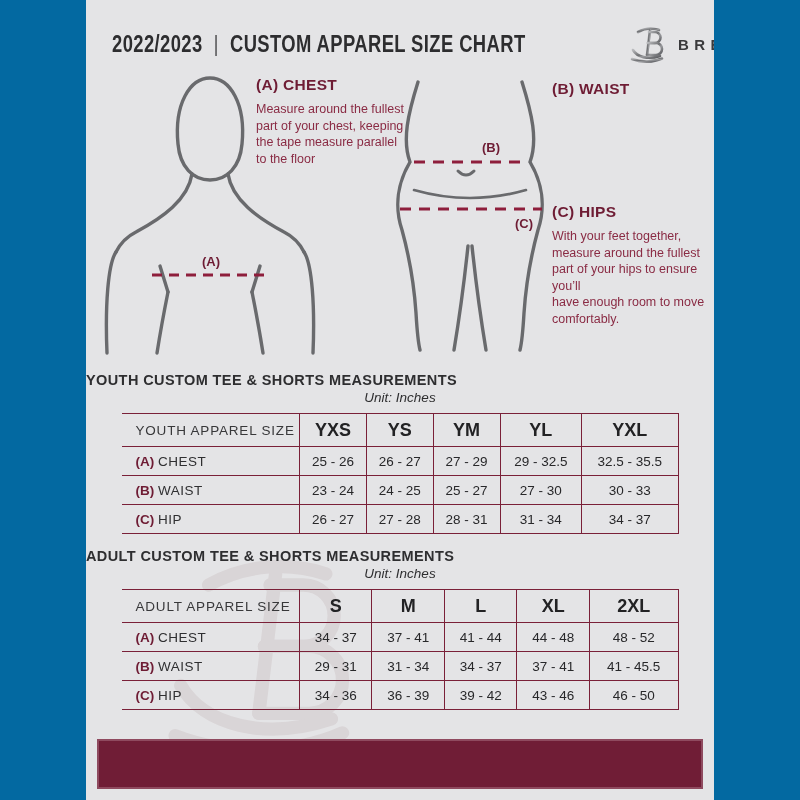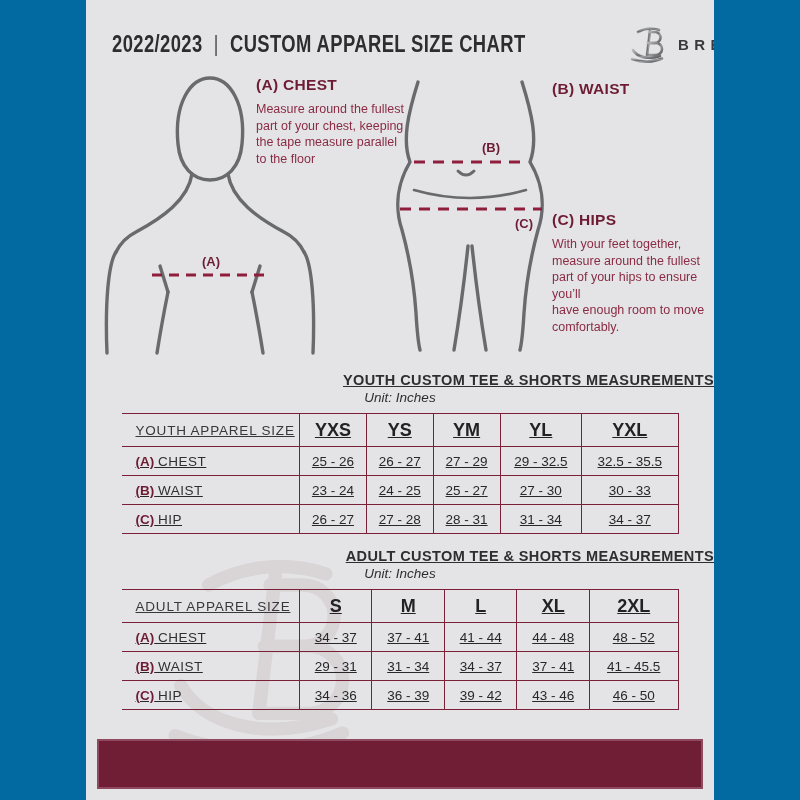--- a/index.html
+++ b/index.html
@@ -18,31 +18,31 @@
   .logo-svg{display:block;}
 
   
   .diagram{position:relative;height:292px;margin-top:6px;}
   .fig{position:absolute;}
   .inst{position:absolute;width:154px;}
   .inst h3{margin:0 0 7px 0;font-size:15.5px;font-weight:bold;color:#6e1c34;letter-spacing:.3px;}
   .inst p{margin:0;font-size:12.5px;line-height:1.32;color:#8a2b44;white-space:pre-line;}
   .inst-a{left:170px;top:6px;}
   .inst-b{left:466px;top:10px;}
-  .inst-c{left:466px;top:141px;width:160px;}
-
-  
-  .sect-title{margin:10px 0 0 0;text-align:right;font-size:14.5px;font-weight:bold;
-              color:#2e2e30;letter-spacing:.4px;text-decoration:underline;}
+  .inst-c{left:466px;top:133px;width:160px;}
+
+  
+  .sect-title{margin:10px 0 0 0;text-align:left;font-size:14.5px;font-weight:bold;
+              color:#2e2e30;letter-spacing:.4px;}
   .sect-unit{margin:2px 0 8px 0;text-align:center;font-size:13.5px;font-style:italic;color:#2e2e30;}
   table.size-table{width:557px;margin:0 auto;border-collapse:collapse;border-top:1.5px solid #7a2038;
                    position:relative;z-index:2;}
   table.size-table tr{border-bottom:1.5px solid #7a2038;}
   table.size-table td{border-left:1.5px solid #7a2038;text-align:center;font-size:13.5px;
-                      color:#28282a;height:29px;padding:0 4px;text-decoration:underline;}
+                      color:#28282a;height:29px;padding:0 4px;}
   table.size-table td:last-child{border-right:1.5px solid #7a2038;}
   table.size-table td.lbl{border-left:none;text-align:left;padding-left:14px;width:178px;}
   table.size-table tr.hdr td{height:33px;font-weight:bold;font-size:18px;color:#222224;}
   table.size-table tr.hdr td.lbl{font-weight:normal;font-size:13.5px;color:#38383a;letter-spacing:.8px;}
   .key{font-weight:bold;color:#6e1c34;}
   .rowname{color:#2f2f31;letter-spacing:.5px;}
   .section{position:relative;z-index:2;}
 
   
   .watermark{position:absolute;left:34px;top:546px;z-index:1;color:#d8d3d5;opacity:.85;}

